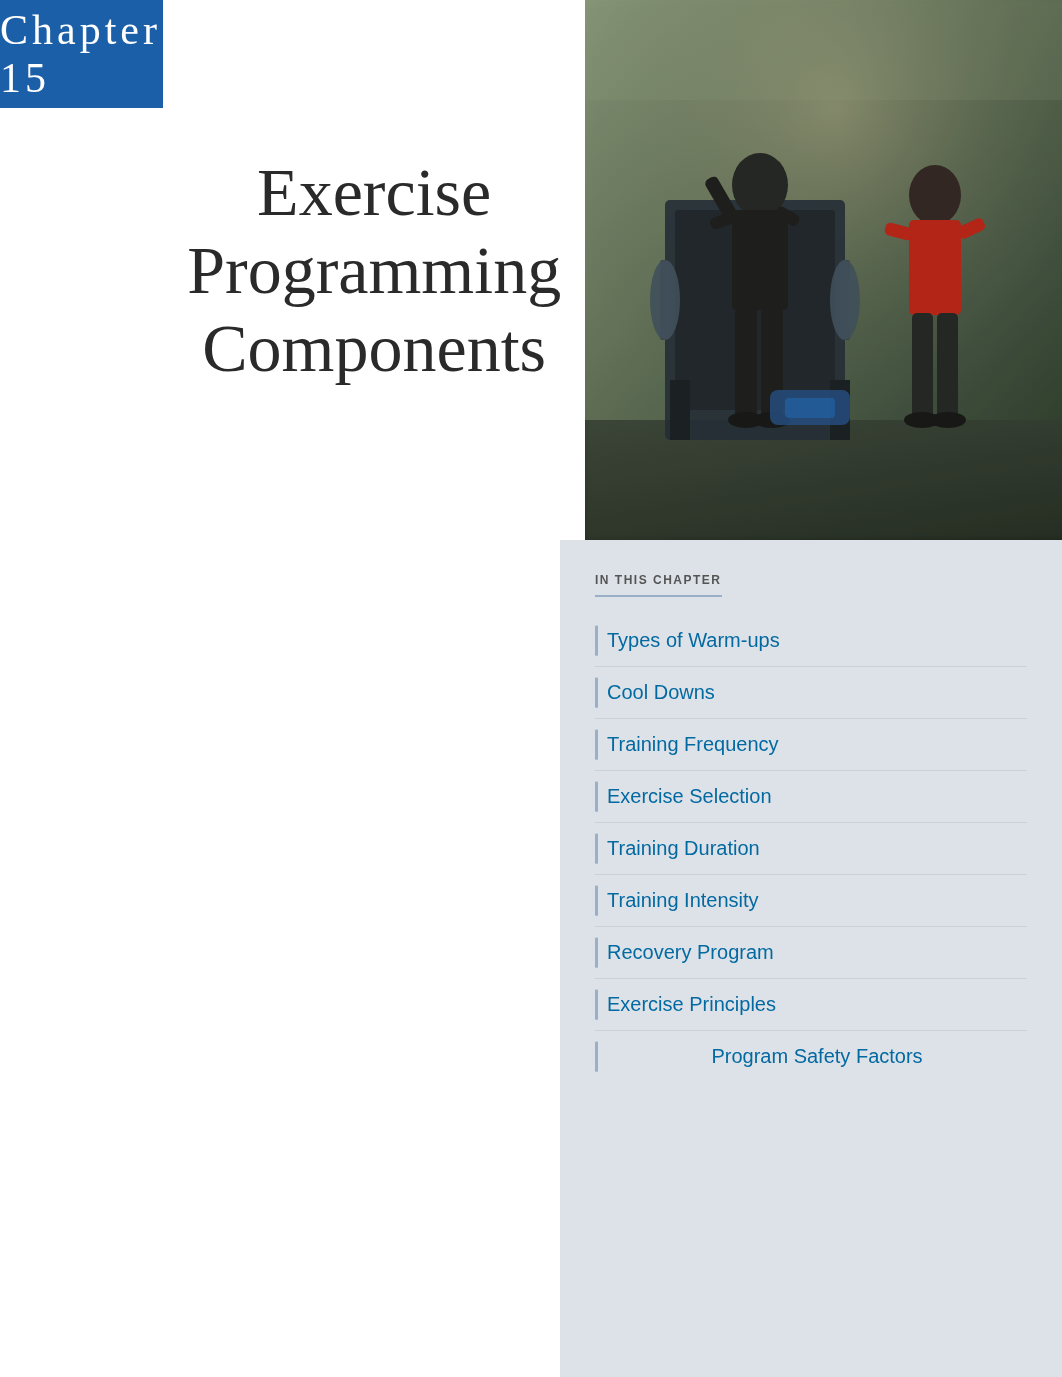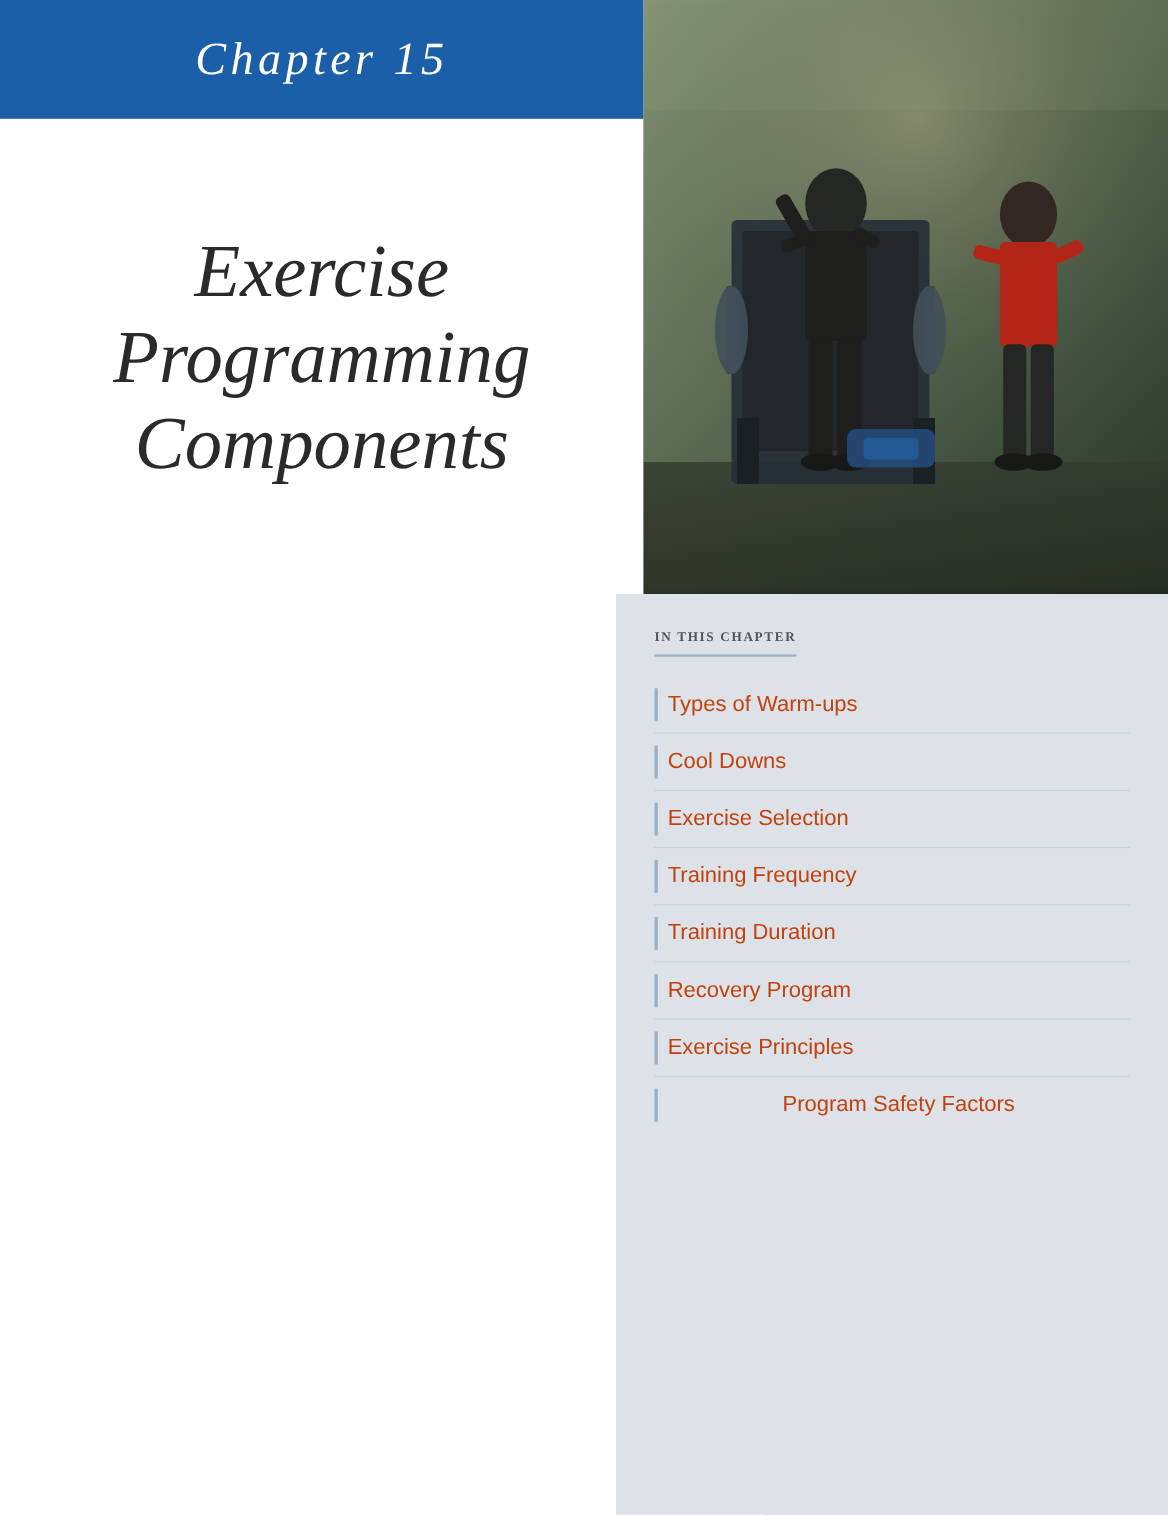--- a/index.html
+++ b/index.html
@@ -29,23 +29,22 @@
       display: flex;
       width: 100%;
       height: 540px;
       position: relative;
     }
 
     .left-panel {
       width: 616px;
       background: #fff;
       display: flex;
-      flex-direction: column;
-      position: relative;
-      font-style: italic;
+      flex-direction: row;
+      position: relative;
     }
 
     .chapter-header {
       background: #1a5fa8;
       width: 100%;
       height: 108px;
       display: flex;
       align-items: center;
       justify-content: center;
     }
@@ -107,21 +106,21 @@
       min-height: 837px;
     }
 
     .bottom-right {
       width: 502px;
       background: #dde2e8;
       padding: 30px 35px 40px 35px;
     }
 
     .in-this-chapter-label {
-      font-family: Liberation Serif, serif;
+      font-family: Liberation Sans, sans-serif;
       font-size: 12px;
       font-weight: 700;
       letter-spacing: 1.5px;
       color: #555;
       text-transform: uppercase;
       margin-bottom: 18px;
       padding-bottom: 8px;
       border-bottom: 2px solid #9ab0c8;
       display: inline-block;
     }
@@ -130,21 +129,21 @@
       list-style: none;
       padding: 0;
       margin: 0;
     }
 
     .chapter-nav li {
       padding: 14px 0 14px 12px;
       border-bottom: 1px solid #c8d0d8;
       font-family: Arial, Helvetica, sans-serif;
       font-size: 20px;
-      color: #c2410c;
+      color: #0369a1;
       cursor: pointer;
       position: relative;
     }
 
     .chapter-nav li:last-child {
       border-bottom: none;
       text-align: center;
     }
 
     .left-accent {
@@ -259,23 +258,24 @@
 
     <div class="bottom-left"></div>
 
     <div class="bottom-right">
 
       <div class="in-this-chapter-label">IN THIS CHAPTER</div>
 
       <ul class="chapter-nav">
       <li style="position: relative;"><span class="left-accent"></span><span>Types of Warm-ups</span></li>
           <li style="position: relative;"><span class="left-accent"></span><span>Cool Downs</span></li>
+          <li style="position: relative;"><span class="left-accent"></span><span>Training Frequency</span></li>
           <li style="position: relative;"><span class="left-accent"></span><span>Exercise Selection</span></li>
-          <li style="position: relative;"><span class="left-accent"></span><span>Training Frequency</span></li>
           <li style="position: relative;"><span class="left-accent"></span><span>Training Duration</span></li>
+          <li style="position: relative;"><span class="left-accent"></span><span>Training Intensity</span></li>
           <li style="position: relative;"><span class="left-accent"></span><span>Recovery Program</span></li>
           <li style="position: relative;"><span class="left-accent"></span><span>Exercise Principles</span></li>
           <li style="position: relative;"><span class="left-accent"></span><span>Program Safety Factors</span></li>
         </ul>
 
     </div>
   </div>
 
 </div>
 

